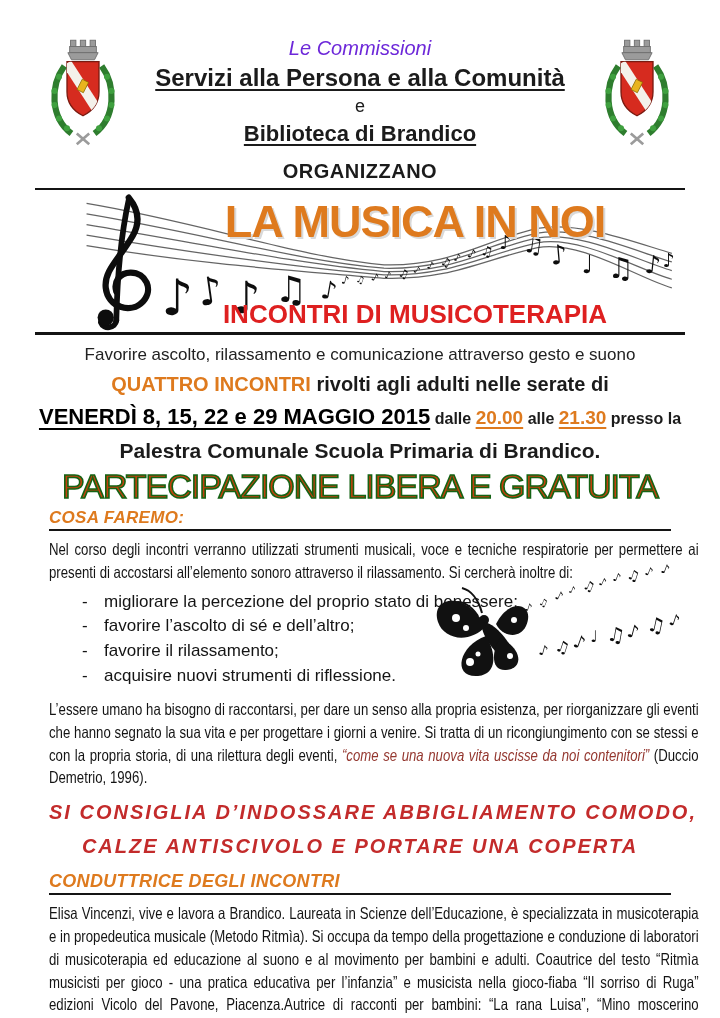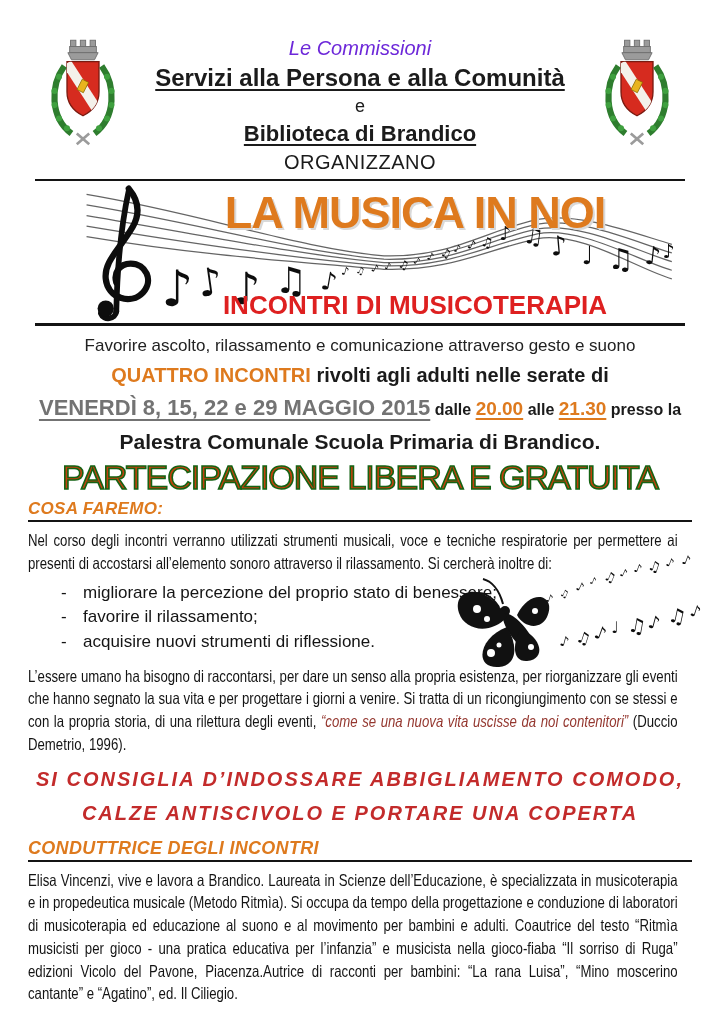--- a/index.html
+++ b/index.html
@@ -9,21 +9,21 @@
     background:#ffffff; color:#1b1b1b; overflow:hidden;
   }
   
   .header { display:flex; align-items:flex-start; padding:34px 42px 0 42px; }
   .crest { flex:0 0 auto; }
   .header-center { flex:1 1 auto; text-align:center; line-height:1.25; padding-top:2px; }
   .h-super { font-style:italic; font-size:20px; color:#6d28d9; }
   .h-org1 { font-weight:bold; font-size:24px; text-decoration:underline; text-decoration-thickness:2px; text-underline-offset:3px; margin-top:2px; }
   .h-conj { font-size:18px; margin-top:2px; }
   .h-org2 { font-weight:bold; font-size:22px; text-decoration:underline; text-decoration-thickness:2px; text-underline-offset:3px; margin-top:2px; }
-  .h-action { font-weight:normal; font-size:20px; margin-top:3px; letter-spacing:.5px; }
+  .h-action { font-weight:bold; font-size:20px; margin-top:12px; letter-spacing:.5px; }
   
   .rule { border-top:2px solid #141414; margin:4px 35px 0 35px; }
   .rule-thick { border-top:3px solid #141414; margin:0 35px; }
   
   .banner { position:relative; height:142px; margin:0 35px; }
   .banner svg { position:absolute; left:0; top:0; }
   .banner-title {
     position:absolute; left:110px; right:0; top:6px; text-align:center;
     font-size:45px; font-weight:bold; letter-spacing:-1px; color:#de7a1e;
     text-shadow:2px 2px 0 #d9d9d9; white-space:nowrap;
@@ -31,29 +31,29 @@
   .banner-subtitle {
     position:absolute; left:110px; right:0; bottom:2px; text-align:center;
     font-size:26px; font-weight:bold; color:#de2020; white-space:nowrap;
   }
   
   .intro { text-align:center; padding:10px 35px 0 35px; }
   .tagline { font-size:17px; color:#222; margin-bottom:8px; }
   .meet-line { font-size:20px; font-weight:bold; margin-bottom:8px; }
   .hl-orange { color:#de7a1e; }
   .sched-line { font-size:16px; font-weight:bold; white-space:nowrap; margin-bottom:9px; }
-  .sched-dates { font-size:22px; color:#737373; text-decoration:underline; text-decoration-thickness:2px; text-underline-offset:4px; }
+  .sched-dates { font-size:22px; color:#000000; text-decoration:underline; text-decoration-thickness:2px; text-underline-offset:4px; }
   .sched-time { font-size:19px; color:#de7a1e; text-decoration:underline; text-decoration-thickness:2px; text-underline-offset:3px; }
   .venue-line { font-size:21px; font-weight:bold; margin-bottom:4px; }
   .free-line {
     font-size:34px; font-weight:normal; letter-spacing:-1px; line-height:1.15;
     color:#c2410c; -webkit-text-stroke:1.6px #146314; white-space:nowrap;
   }
   
-  .section { padding:0 28px; }
+  .section { padding:0 49px; }
   .sec-heading { font-size:17px; font-weight:bold; font-style:italic; color:#de7a1e; letter-spacing:.3px; margin-top:2px; }
   .sec-heading.big { font-size:18px; }
   .sec-rule { border-top:2.5px solid #141414; margin-top:1px; }
   .justified {
     width:812px; transform:scaleX(0.8); transform-origin:left top;
     text-align:justify; font-size:16.5px; line-height:1.38; color:#141414;
   }
   .p-top { margin-top:7px; }
   .goals-wrap { position:relative; margin-top:6px; }
   .goals { list-style:none; padding-left:55px; font-size:17px; line-height:1.45; color:#141414; max-width:480px; }
@@ -227,20 +227,21 @@
 
   <div class="section">
     <div class="sec-heading">COSA FAREMO:</div>
     <div class="sec-rule"></div>
 
     <p class="justified p-top">Nel corso degli incontri verranno utilizzati strumenti musicali, voce e tecniche respiratorie per permettere ai presenti di accostarsi all’elemento sonoro attraverso il rilassamento. Si cercherà inoltre di:</p>
 
     <div class="goals-wrap">
       <ul class="goals">
         <li>migliorare la percezione del proprio stato di benessere;</li>
+        <li>favorire l’ascolto di sé e dell’altro;</li>
         <li>favorire il rilassamento;</li>
         <li>acquisire nuovi strumenti di riflessione.</li>
       </ul>
       <span class="butterfly">
         <svg width="255" height="140" viewBox="0 0 255 140">
           <g stroke="#111" stroke-width="2" fill="none">
             <path d="M52,58 C44,46 34,42 28,45"></path>
               <path d="M56,55 C52,40 44,32 36,30"></path>
           </g>
           <circle cx="58" cy="62" r="5" fill="#111"></circle>

